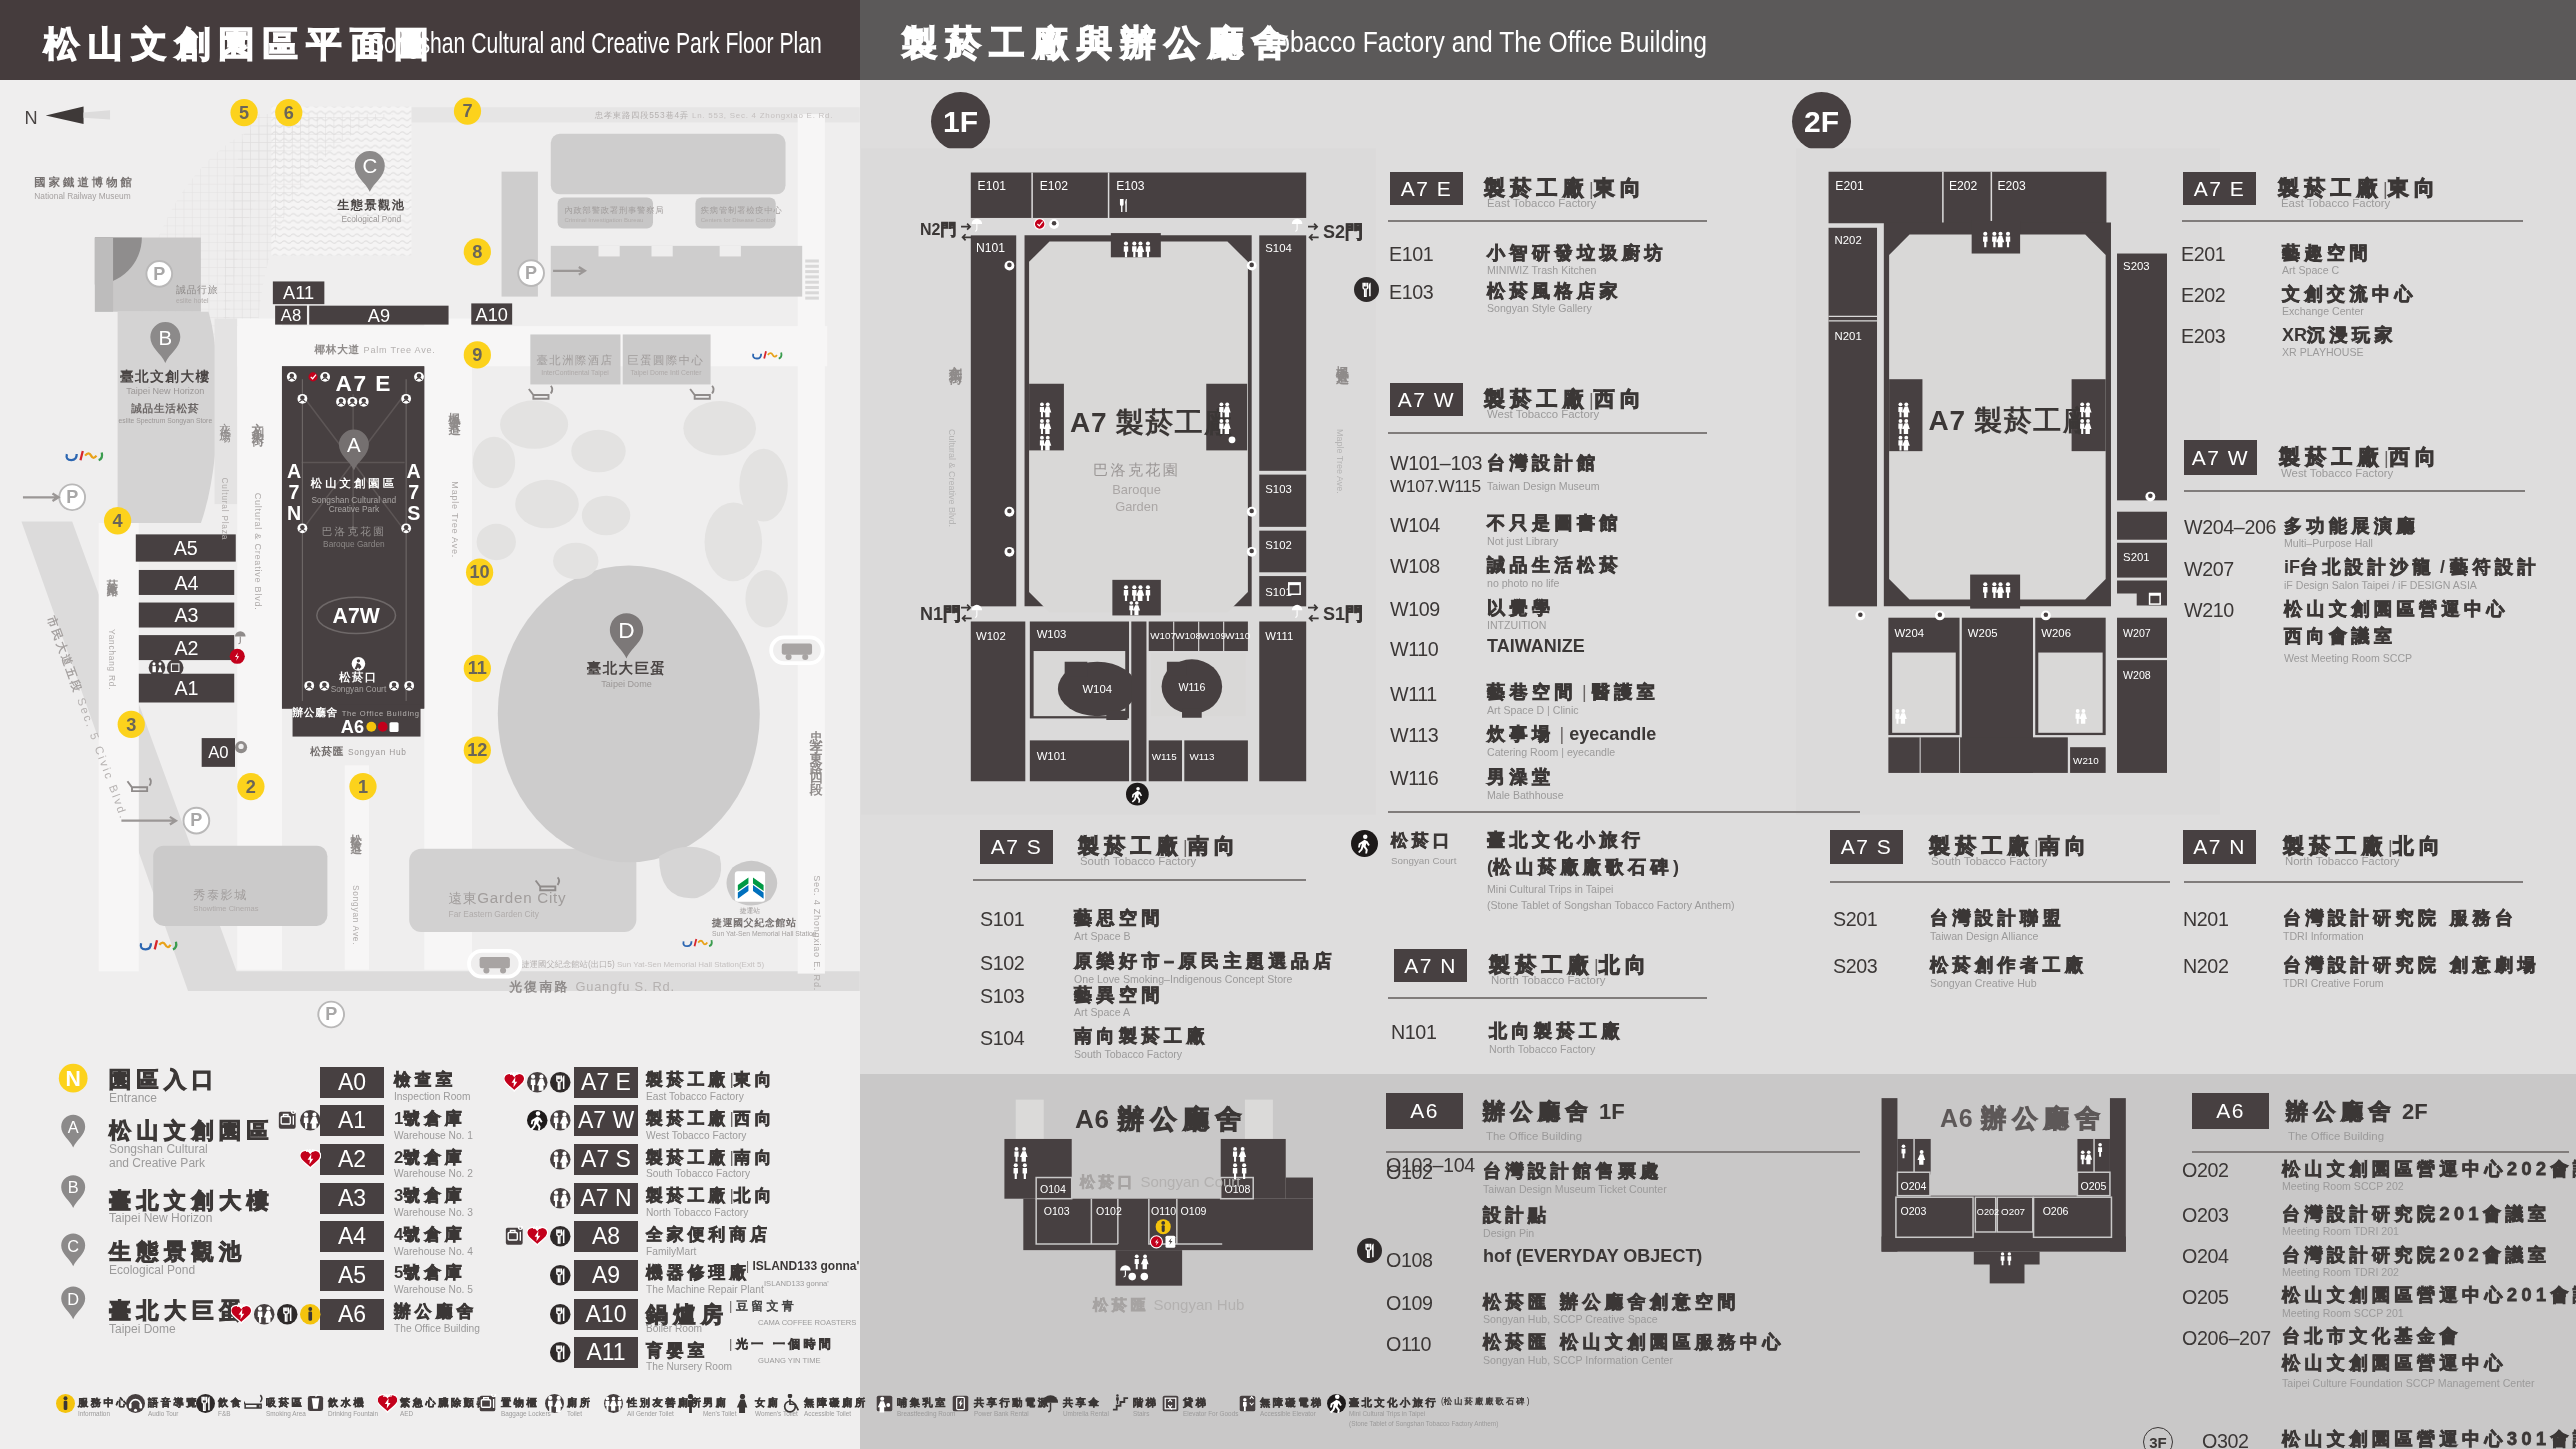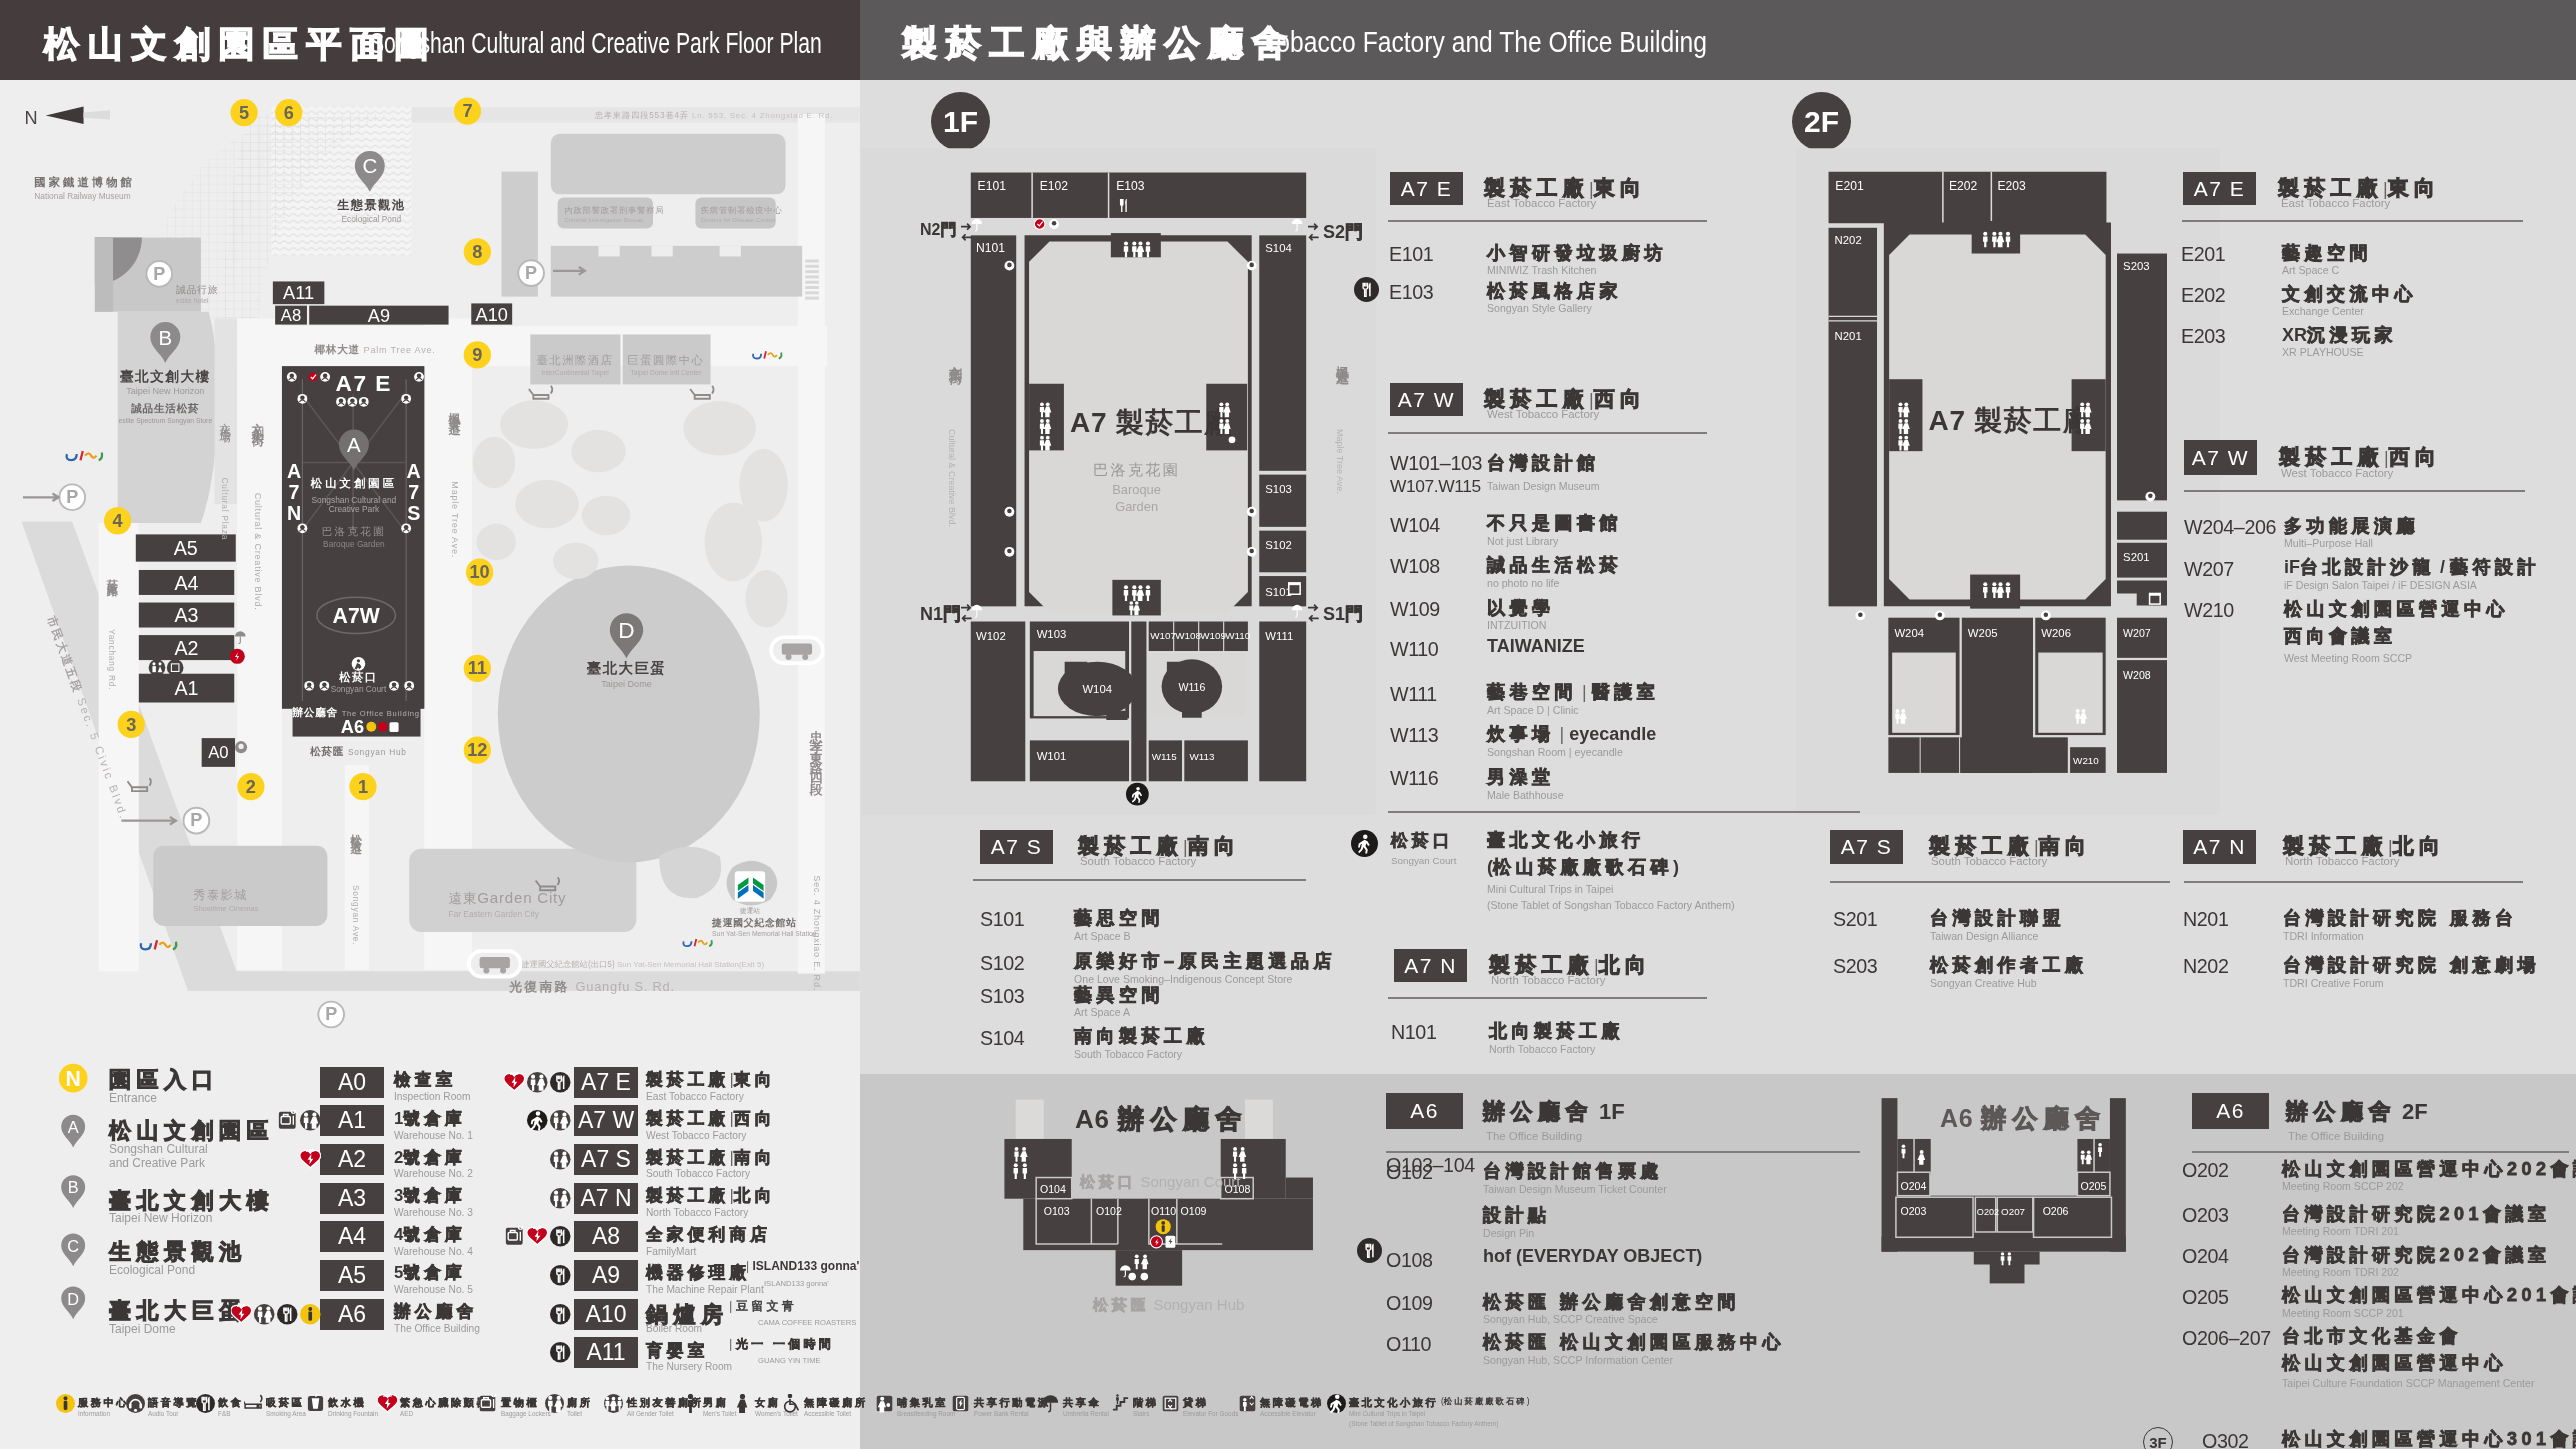--- a/index.html
+++ b/index.html
@@ -1116,21 +1116,21 @@
 <div class="abs dk" style="left:1390px;top:598px;font-size:19.7px;letter-spacing:-0.4px">W109</div>
 <div class="abs dk b" style="left:1487px;top:596px;font-size:18px"><span class="cj">以覺學</span></div>
 <div class="abs gy" style="left:1487px;top:619px;font-size:10.6px">INTZUITION</div>
 <div class="abs dk" style="left:1390px;top:638px;font-size:19.7px;letter-spacing:-0.4px">W110</div>
 <div class="abs dk b" style="left:1487px;top:636px;font-size:18px">TAIWANIZE</div>
 <div class="abs dk" style="left:1390px;top:683px;font-size:19.7px;letter-spacing:-0.4px">W111</div>
 <div class="abs dk b" style="left:1487px;top:680px;font-size:18px"><span class="cj">藝巷空間</span> <span style="font-weight:normal;color:#6b6665">|</span> <span class="cj">醫護室</span></div>
 <div class="abs gy" style="left:1487px;top:704px;font-size:10.6px">Art Space D | Clinic</div>
 <div class="abs dk" style="left:1390px;top:724px;font-size:19.7px;letter-spacing:-0.4px">W113</div>
 <div class="abs dk b" style="left:1487px;top:722px;font-size:18px"><span class="cj">炊事場</span> <span style="font-weight:normal;color:#6b6665">|</span> eyecandle</div>
-<div class="abs gy" style="left:1487px;top:746px;font-size:10.6px">Songshan Room | eyecandle</div>
+<div class="abs gy" style="left:1487px;top:746px;font-size:10.6px">Catering Room | eyecandle</div>
 <div class="abs dk" style="left:1390px;top:767px;font-size:19.7px;letter-spacing:-0.4px">W116</div>
 <div class="abs dk b" style="left:1487px;top:765px;font-size:18px"><span class="cj">男澡堂</span></div>
 <div class="abs gy" style="left:1487px;top:789px;font-size:10.6px">Male Bathhouse</div>
 <div class="abs" style="left:1388px;top:811px;width:472px;height:1.5px;background:#807c7b"></div>
 <svg class="abs" style="left:1351px;top:830px" width="27" height="27" viewBox="-18.0 -18.0 36 36" xmlns="http://www.w3.org/2000/svg">
     <circle r="18.0" fill="#1d1a1a"></circle>
     <g fill="#fff">
       <circle cx="1" cy="-9" r="3"></circle>
       <path d="M0,-5 l4,2 l3,5 l-2,1.4 l-2.6,-3.8 l-1,4.2 l3,4.5 l-1,5 h-2.4 l0.6,-4.5 l-3,-4 l-1.4,4 l-4,4 l-1.8,-1.6 l3.6,-4 l1.6,-7 l-2,1.4 l-0.8,3.6 h-2.4 l1,-5.2 z"></path>
     </g>

